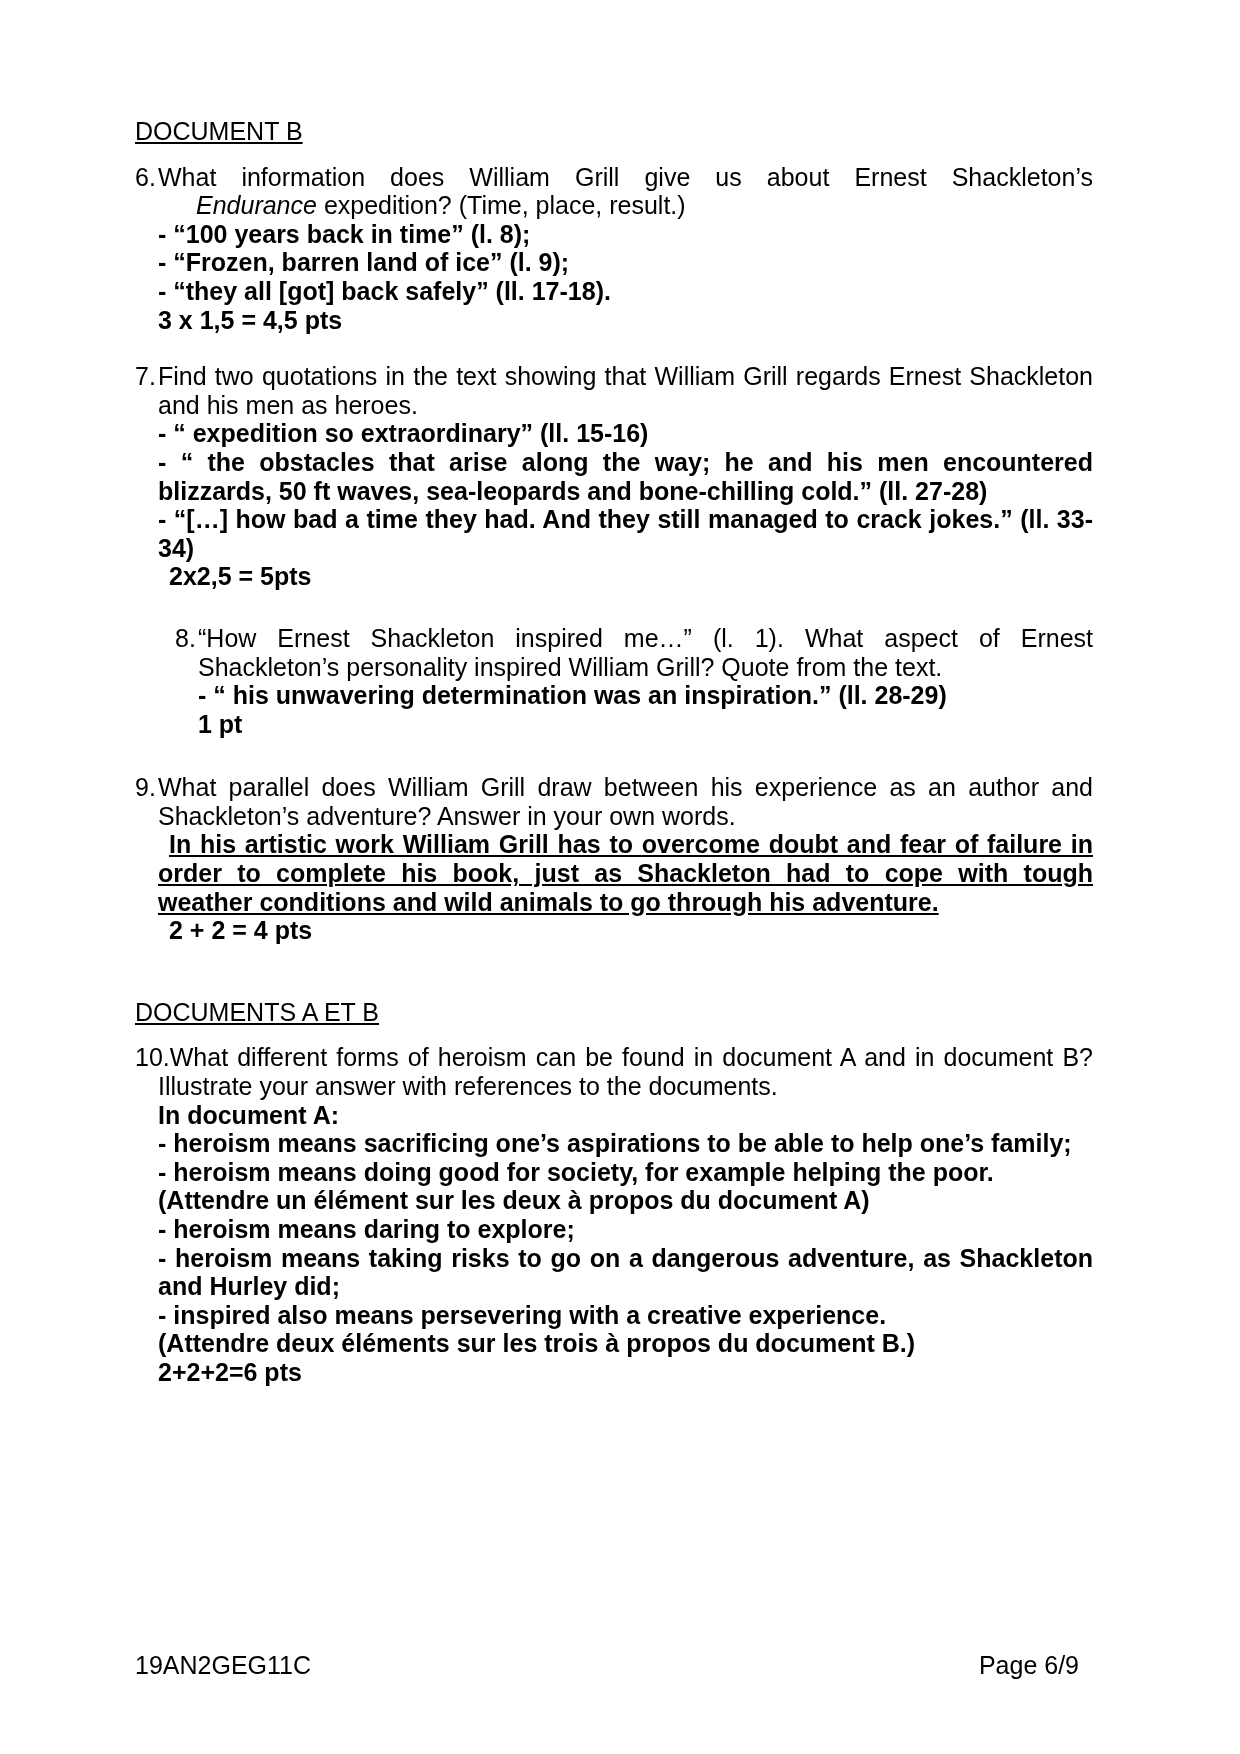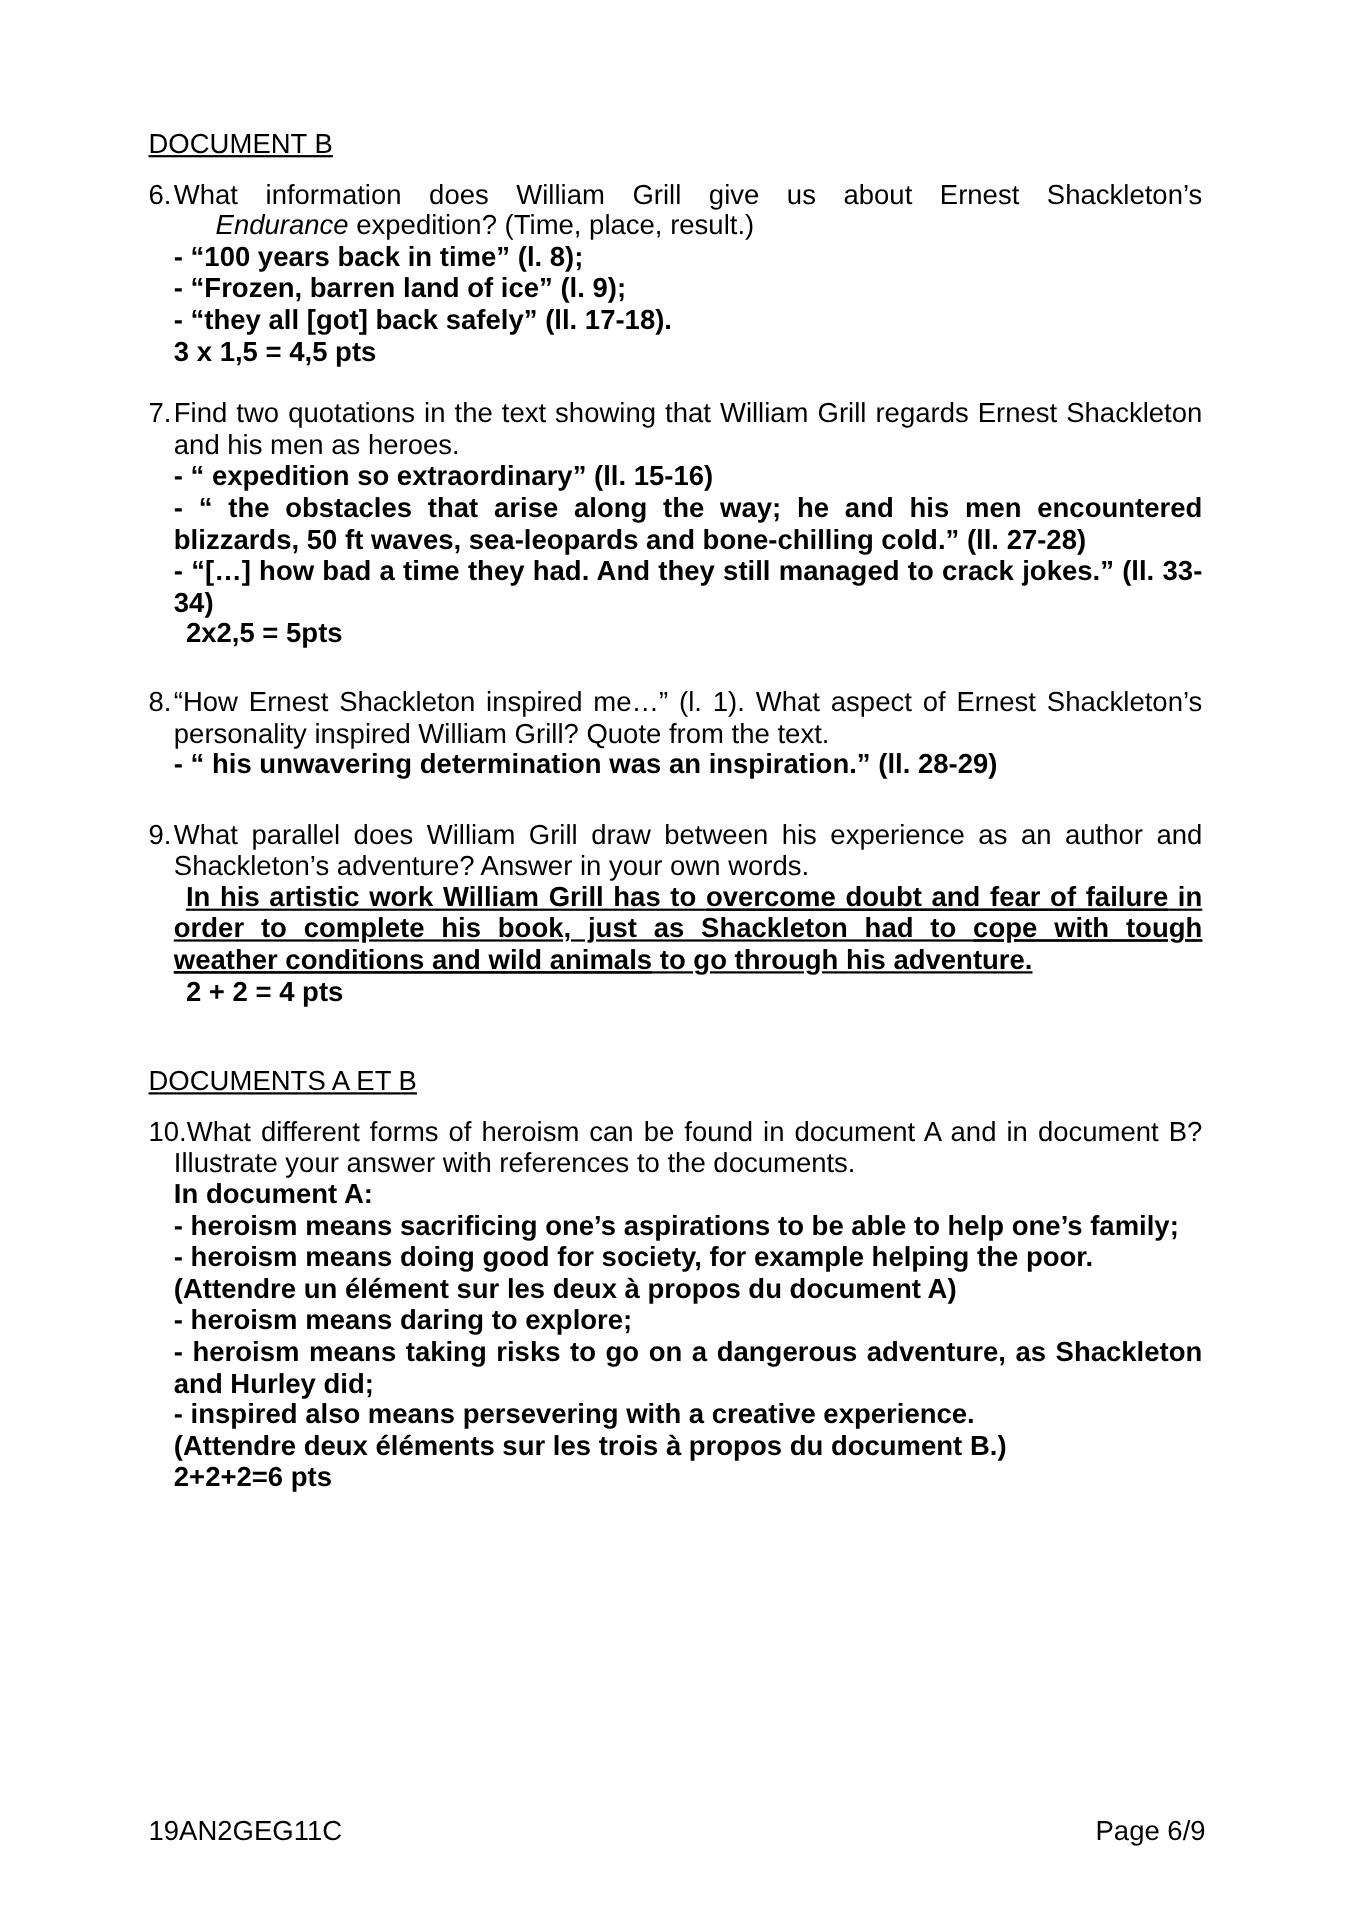--- a/index.html
+++ b/index.html
@@ -35,28 +35,28 @@
     min-width: 23px;
     text-indent: 0;
   }
   .ans { font-weight: bold; }
   .ital { font-style: italic; margin-left: 38px; }
   .ul { text-decoration: underline; }
   .first-indent { text-indent: 11px; text-decoration: underline; }
   .pts-indent { margin-left: 11px; }
   .q6 { margin-top: 17px; }
   .q7 { margin-top: 28px; }
-  .q8 { margin-top: 33px; }
+  .q8 { margin-top: 33px; margin-left: 40px; }
   .q9 { margin-top: 35px; }
   .q10 { margin-top: 17px; }
   .gap-above { margin-top: 31px; }
   .footer {
     position: absolute;
     left: 135px;
-    right: 144px;
+    right: 161px;
     top: 1651px;
     display: flex;
     justify-content: space-between;
   }
 </style>
 </head>
 <body>
 
 <div class="content">
 
@@ -74,20 +74,21 @@
     <p class="qline"><span class="q-num">7.</span><span>Find two quotations in the text showing that William Grill regards Ernest Shackleton and his men as heroes.</span></p>
     <p class="ans">- “ expedition so extraordinary” (ll. 15-16)</p>
     <p class="ans">- “ the obstacles that arise along the way; he and his men encountered blizzards, 50 ft waves, sea-leopards and bone-chilling cold.” (ll. 27-28)</p>
     <p class="ans">- “[…] how bad a time they had. And they still managed to crack jokes.” (ll. 33-34)</p>
     <p class="ans pts-indent">2x2,5 = 5pts</p>
   </div>
 
   <div class="question q8">
     <p class="qline"><span class="q-num">8.</span><span>“How Ernest Shackleton inspired me…” (l. 1). What aspect of Ernest Shackleton’s personality inspired William Grill? Quote from the text.</span></p>
     <p class="ans">- “ his unwavering determination was an inspiration.” (ll. 28-29)</p>
+    <p class="ans">1 pt</p>
   </div>
 
   <div class="question q9">
     <p class="qline"><span class="q-num">9.</span><span>What parallel does William Grill draw between his experience as an author and Shackleton’s adventure? Answer in your own words.</span></p>
     <p class="ans first-indent"><span>In his artistic work William Grill has to </span><span class="ul">overcome doubt and fear of failure</span><span> in order to complete his book, just as Shackleton had to </span><span class="ul">cope with tough weather conditions and wild animals</span><span> to go through his adventure.</span></p>
     <p class="ans pts-indent">2 + 2 = 4 pts</p>
   </div>
 
   <div class="heading heading2">DOCUMENTS A ET B</div>
 

